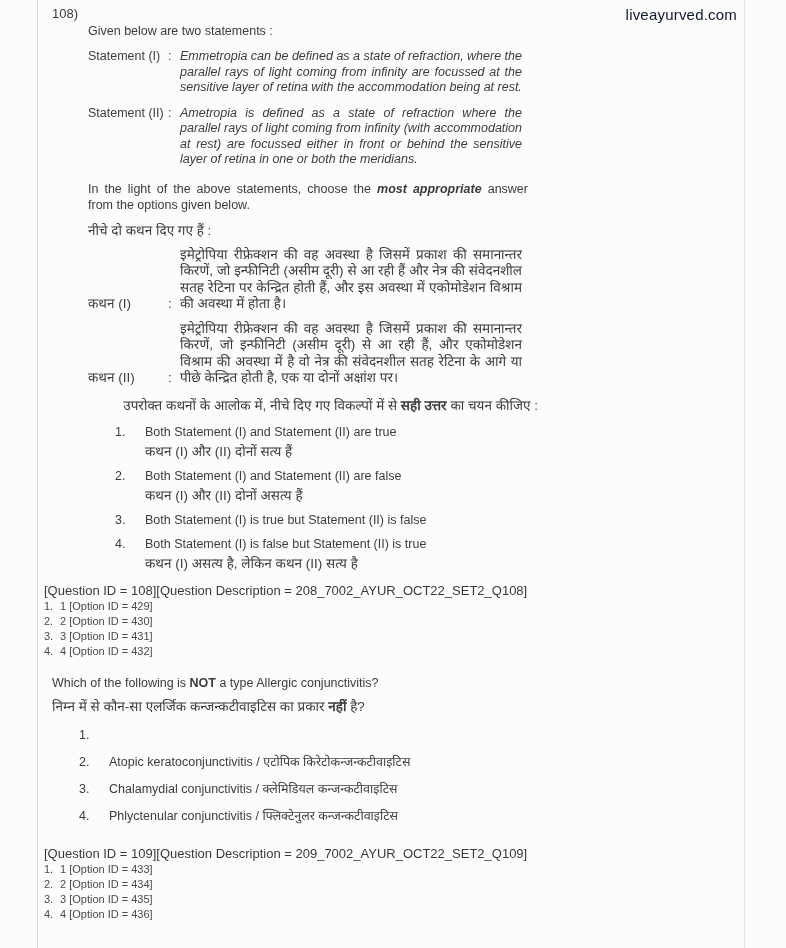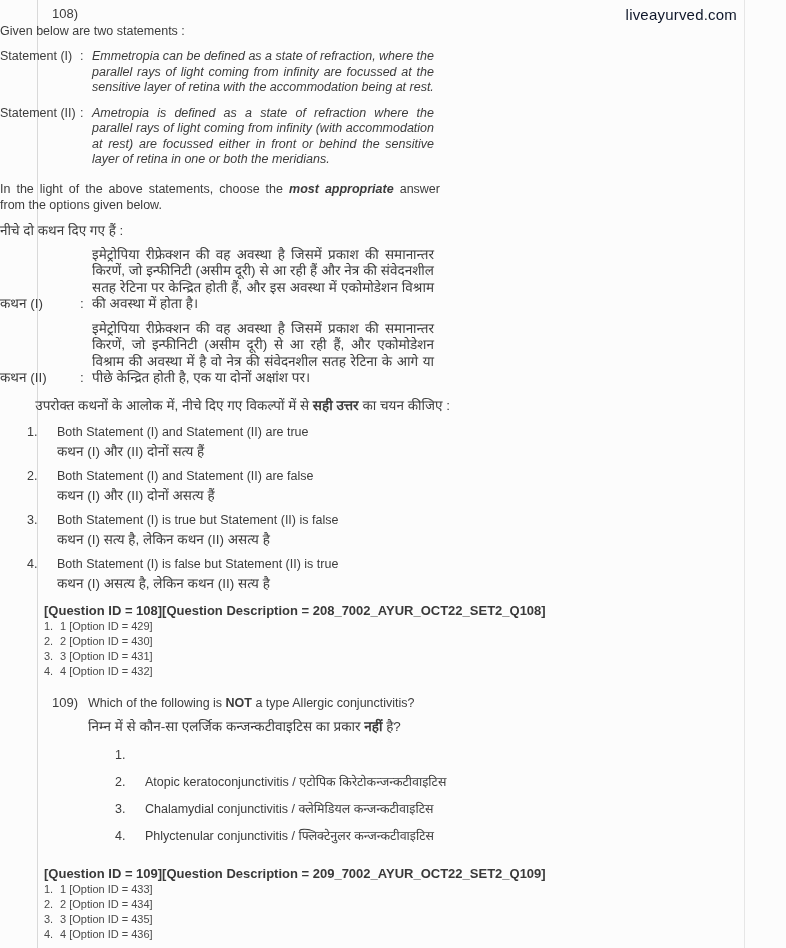--- a/index.html
+++ b/index.html
@@ -5,21 +5,21 @@
   html,body{margin:0;padding:0;background:#ffffff;}
   .page{position:relative;width:786px;height:948px;background:#fcfcfc;overflow:hidden;
         font-family:"Liberation Sans","DejaVu Sans",sans-serif;color:#3c3c3c;}
   .edge{position:absolute;top:0;bottom:0;width:1px;}
   .edge-left{left:37px;background:#d9d9d9;}
   .edge-right{left:744px;background:#e6e6e6;}
   .watermark{position:absolute;top:6px;right:49px;font-size:15px;color:#0f172a;letter-spacing:0.2px;}
   .content{position:absolute;top:6px;left:0;width:786px;}
 
   .qnum{margin-left:52px;font-size:13px;line-height:15px;}
-  .qbody{width:440px;}
+  .qbody{margin-left:88px;width:440px;}
   .intro{font-size:12.5px;margin-top:3px;line-height:15px;}
 
   .strow{display:flex;margin-top:10px;}
   .stlabel{width:80px;flex:none;font-size:12.5px;line-height:15.5px;}
   .stcolon{width:12px;flex:none;font-size:12.5px;line-height:15.5px;}
   .sttext{width:342px;text-align:justify;font-size:12.5px;line-height:15.5px;font-style:italic;}
 
   .instr{margin-top:13px;font-size:12.5px;line-height:16px;width:440px;text-align:justify;}
   .bi{font-weight:bold;font-style:italic;}
   .b{font-weight:bold;}
@@ -32,21 +32,21 @@
   .hiinstr{margin-top:10px;font-size:13.5px;line-height:17px;width:450px;text-align:right;}
 
   .opts{margin-top:11px;}
   .opt{display:flex;margin-bottom:9px;}
   .optnum{margin-left:27px;width:30px;flex:none;font-size:12.5px;line-height:15px;}
   .optlines{flex:1;}
   .opten{font-size:12.5px;line-height:15px;}
   .opthi{font-size:13.5px;line-height:17px;margin-top:3px;}
 
   .meta{margin-left:44px;margin-top:10px;}
-  .metahead{font-weight:bold;font-size:13px;color:#393939;line-height:17px;}
+  .metahead{font-weight:normal;font-size:13px;color:#393939;line-height:17px;}
   .metarow{display:flex;font-size:11px;color:#4a4a4a;line-height:13.5px;margin-top:1.5px;}
   .metanum{width:16px;flex:none;}
 
   .q109{margin-top:16px;display:flex;margin-left:52px;}
   .q109num{width:36px;flex:none;font-size:13px;line-height:16px;}
   .q109body{width:470px;}
   .q109en{font-size:12.5px;line-height:16px;}
   .q109hi{font-size:13.5px;line-height:17px;margin-top:7px;}
   .opts109{margin-top:12px;}
   .opt109{display:flex;margin-bottom:10px;}
@@ -109,21 +109,20 @@
             <span class="optnum">2.</span>
             <div class="optlines">
               <div class="opten">Both Statement (I) and Statement (II) are false</div>
               <div class="opthi">कथन (I) और (II) दोनों असत्य हैं</div>
             </div>
           </div>
           <div class="opt">
             <span class="optnum">3.</span>
             <div class="optlines">
               <div class="opten">Both Statement (I) is true but Statement (II) is false</div>
-              <div class="opthi">कथन (I) सत्य है, लेकिन कथन (II) असत्य है</div>
             </div>
           </div>
           <div class="opt">
             <span class="optnum">4.</span>
             <div class="optlines">
               <div class="opten">Both Statement (I) is false but Statement (II) is true</div>
               <div class="opthi">कथन (I) असत्य है, लेकिन कथन (II) सत्य है</div>
             </div>
           </div>
         </div>
@@ -145,21 +144,20 @@
         </div>
         <div class="metarow">
           <span class="metanum">4.</span>
           <span>4 [Option ID = 432]</span>
         </div>
       </div>
     </div>
 
     <div>
       <div class="q109">
-        <span class="q109num">109)</span>
         <div class="q109body">
           <div class="q109en"><span>Which of the following is </span><span class="b">NOT</span><span> a type Allergic conjunctivitis?</span></div>
           <div class="q109hi"><span>निम्न में से कौन-सा एलर्जिक कन्जन्कटीवाइटिस का प्रकार </span><span class="b">नहीं</span><span> है?</span></div>
 
           <div class="opts109">
             <div class="opt109">
               <span class="opt109num">1.</span>
             </div>
             <div class="opt109">
               <span class="opt109num">2.</span>

